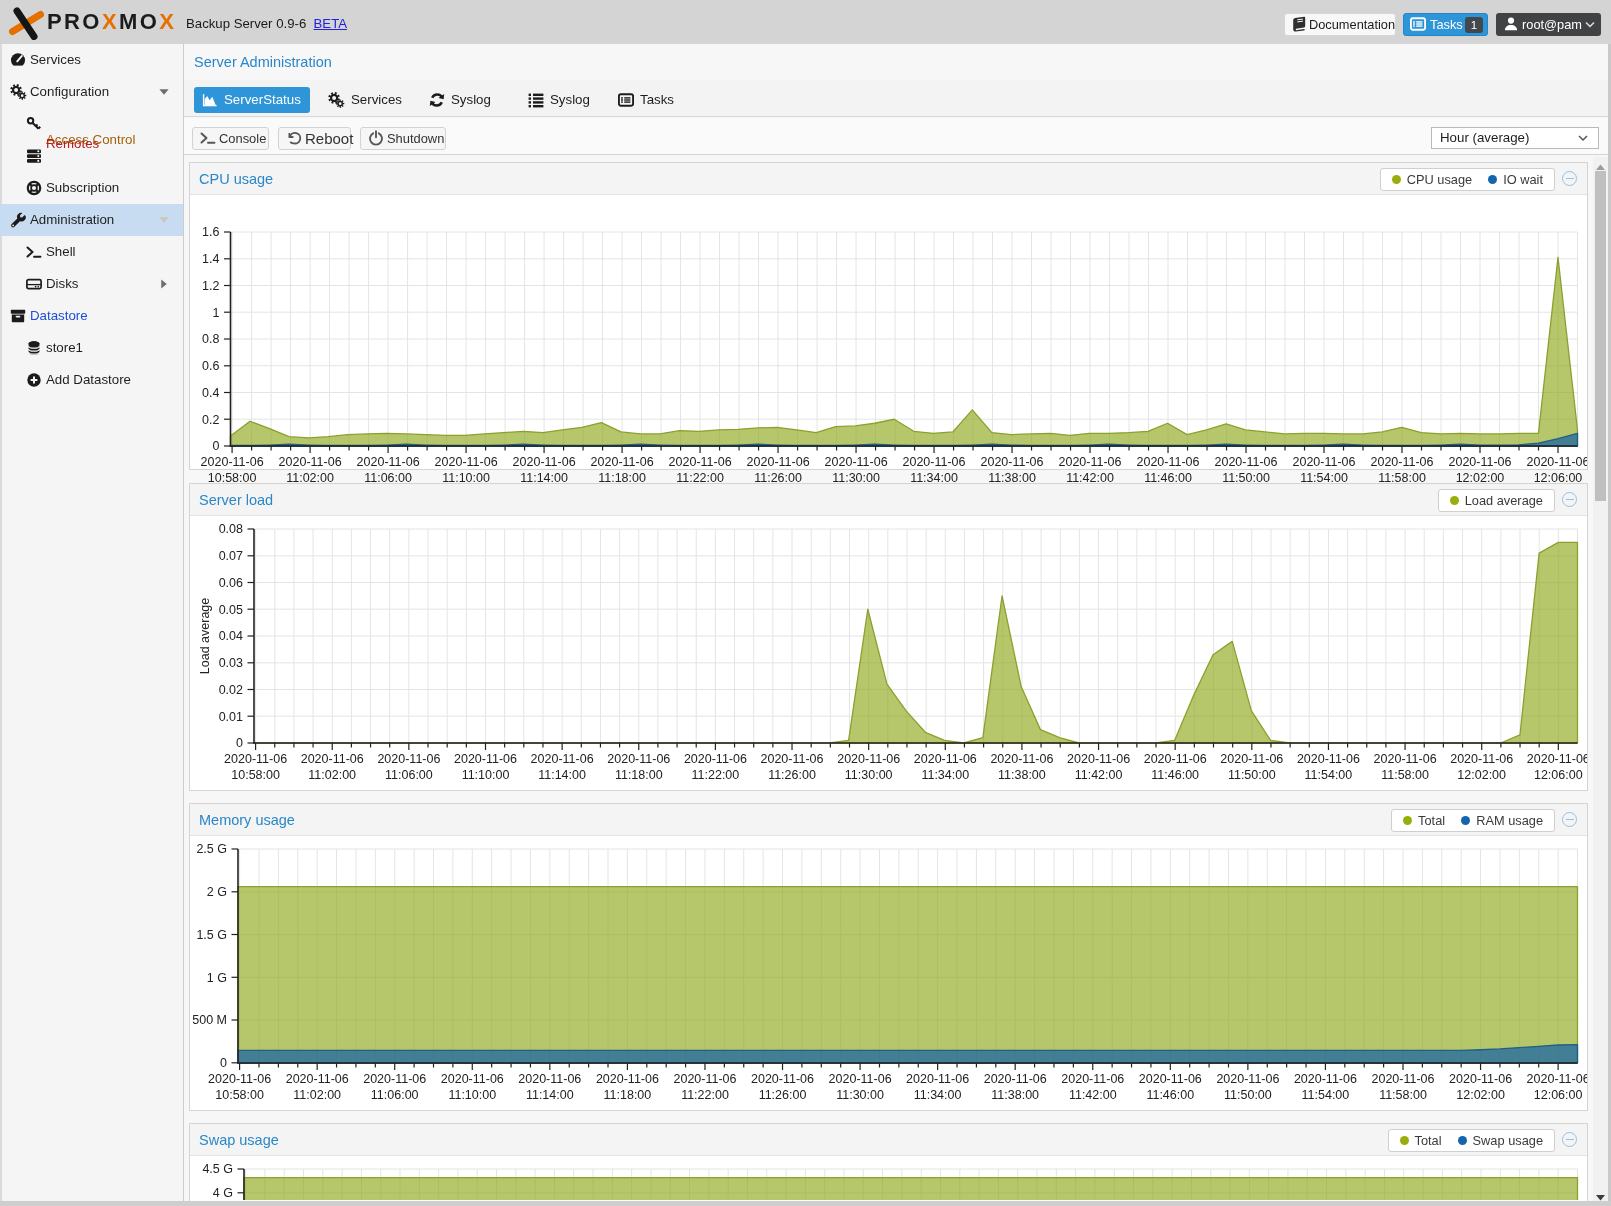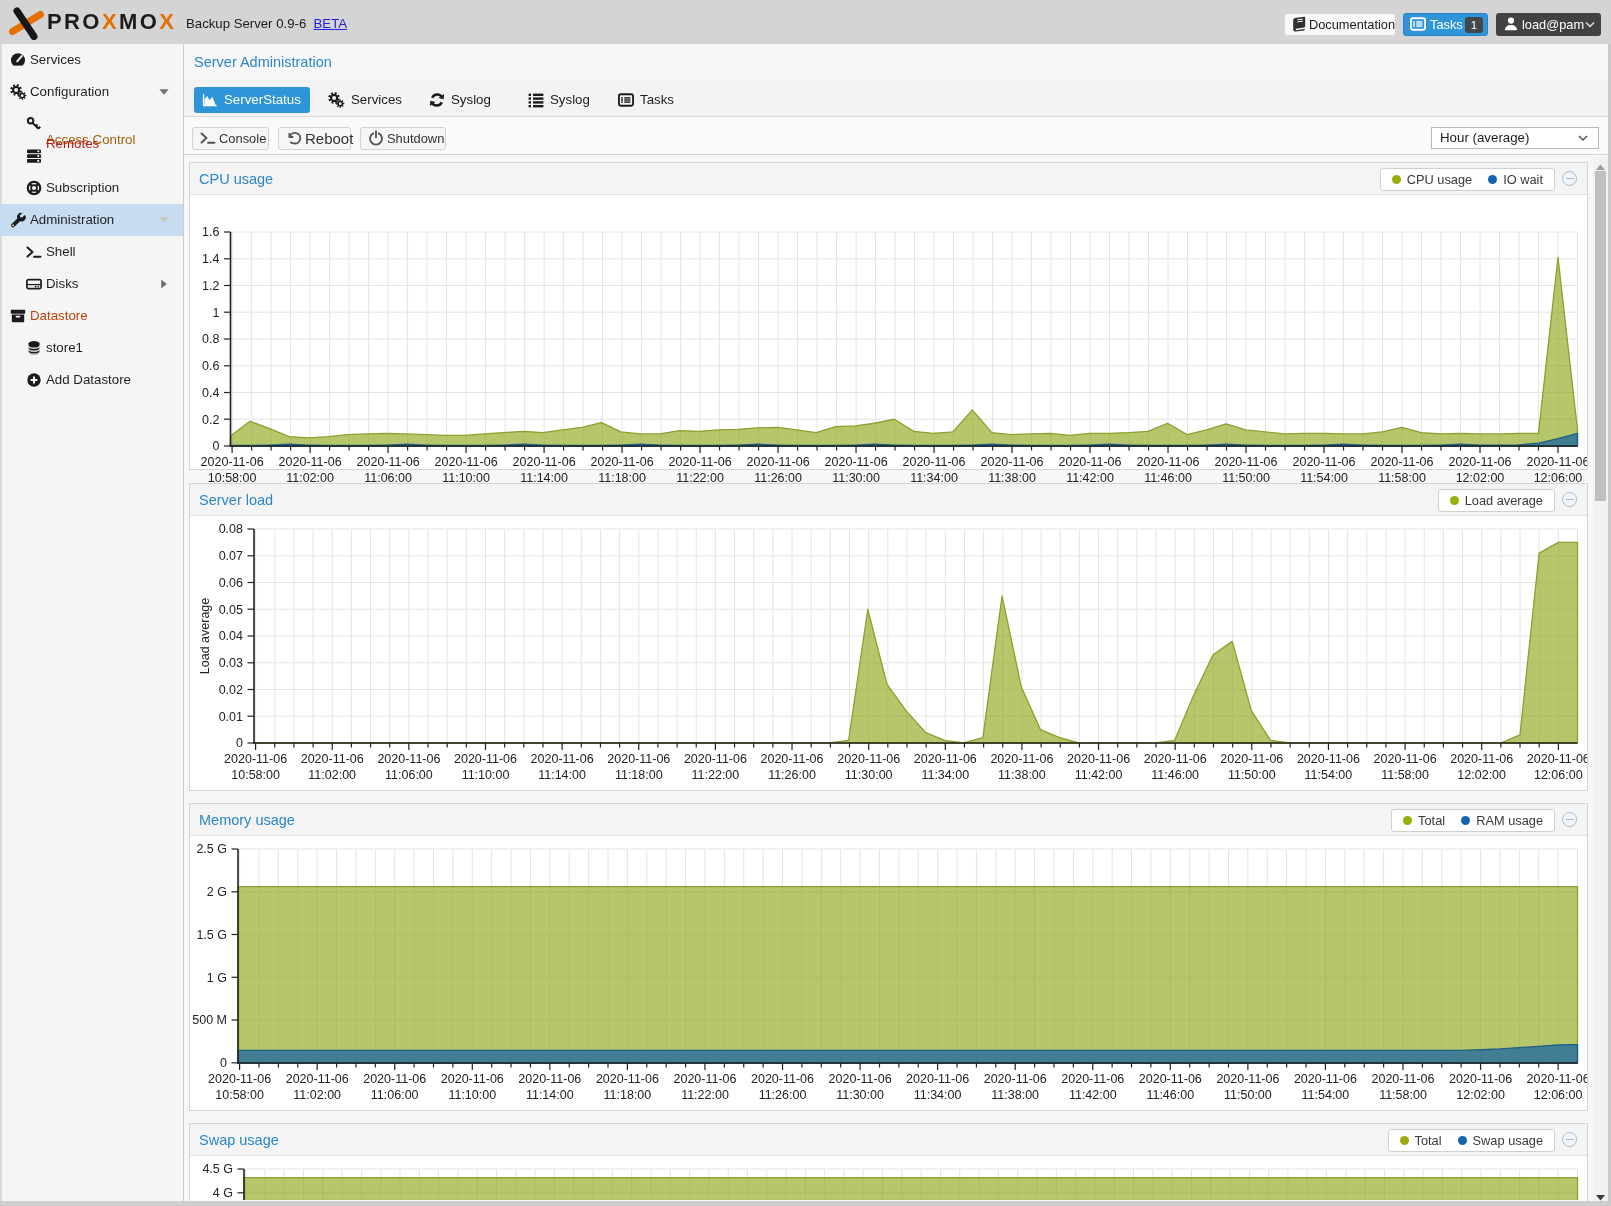--- a/index.html
+++ b/index.html
@@ -26,21 +26,21 @@
       <line x1="6.2" y1="8.0" x2="12.4" y2="8.0" stroke="#ffffff" stroke-width="1.4"></line>
       <line x1="6.2" y1="10.1" x2="12.4" y2="10.1" stroke="#ffffff" stroke-width="1.4"></line>
     </svg></div>
 <div class="abs" style="left:1430px;top:13px;height:23px;line-height:23px;font-size:12.8px;color:#fff;">Tasks</div>
 <div class="abs" style="left:1465px;top:16.5px;width:18px;height:16.5px;background:#45484b;border-radius:3px;color:#fff;font-size:11.5px;text-align:center;line-height:16.5px;">1</div>
 <div class="abs" style="left:1496px;top:13px;width:105px;height:23px;background:#404244;border-radius:3px;"></div>
 <div class="abs" style="left:1503px;top:16px;width:16px;height:16px;"><svg width="16" height="16" viewBox="0 0 16 16" style="">
       <circle cx="8" cy="4.6" r="3.1" fill="#ffffff"></circle>
       <path d="M1.9 14.3 C1.9 10.8 4.4 8.9 8 8.9 C11.6 8.9 14.1 10.8 14.1 14.3 Z" fill="#ffffff"></path>
     </svg></div>
-<div class="abs" style="left:1522px;top:13px;height:23px;line-height:23px;font-size:12.8px;color:#fff;">load@pam</div>
+<div class="abs" style="left:1522px;top:13px;height:23px;line-height:23px;font-size:12.8px;color:#fff;">root@pam</div>
 <div class="abs" style="left:1584px;top:13px;height:23px;line-height:23px;"><svg width="12" height="23" viewBox="0 0 12 23" style="">
       <path d="M2 9.5 L6 13.5 L10 9.5" fill="none" stroke="#e0e0e0" stroke-width="1.5"></path>
     </svg></div>
 <div class="abs" style="left:0px;top:44px;width:183px;height:1157px;background:#f5f5f5;"></div>
 <div class="abs" style="left:0px;top:44px;width:2px;height:1157px;background:#dadada;"></div>
 <div class="abs" style="left:183px;top:44px;width:1px;height:1157px;background:#cccccc;"></div>
 <div class="abs" style="left:0px;top:204px;width:183px;height:32px;background:#c7dcf1;"></div>
 <div class="abs" style="left:10px;top:52px;width:16px;height:16px;"><svg width="16" height="16" viewBox="0 0 16 16" style="">
       <circle cx="8" cy="8.2" r="7" fill="#1b1b1b"></circle>
       <rect x="0" y="13.6" width="16" height="2.4" fill="#f5f5f5"></rect>
@@ -101,21 +101,21 @@
     </svg></div>
 <div class="abs" style="left:46px;top:268px;height:32px;line-height:32px;font-size:13.3px;color:#1f1f1f;">Disks</div>
 <div class="abs" style="left:157px;top:277px;width:14px;height:14px;"><svg width="14" height="14" viewBox="0 0 14 14" style="">
       <polygon points="4.24,2.4000000000000004 4.24,11.6 9.76,7" fill="#6e6e6e"></polygon>
     </svg></div>
 <div class="abs" style="left:10px;top:308px;width:16px;height:16px;"><svg width="16" height="16" viewBox="0 0 16 16" style="">
       <rect x="0.8" y="1.8" width="14.4" height="4" rx="0.7" fill="#1b1b1b"></rect>
       <path d="M1.8 6.6 H14.2 V13.3 A0.9 0.9 0 0 1 13.3 14.2 H2.7 A0.9 0.9 0 0 1 1.8 13.3 Z" fill="#1b1b1b"></path>
       <rect x="5.7" y="7.8" width="4.6" height="1.7" rx="0.8" fill="#f5f5f5"></rect>
     </svg></div>
-<div class="abs" style="left:30px;top:300px;height:32px;line-height:32px;font-size:13.3px;color:#c2410c;">Datastore</div>
+<div class="abs" style="left:30px;top:300px;height:32px;line-height:32px;font-size:13.3px;color:#1d4ed8;">Datastore</div>
 <div class="abs" style="left:26px;top:340px;width:16px;height:16px;"><svg width="16" height="16" viewBox="0 0 16 16" style="">
       <path d="M2.6 3.6 C2.6 2.2 5 1.2 8 1.2 C11 1.2 13.4 2.2 13.4 3.6 V12.6 C13.4 14 11 15 8 15 C5 15 2.6 14 2.6 12.6 Z" fill="#1b1b1b"></path>
       <path d="M2.6 5.9 C2.6 7.2 4.9 8.100000000000001 8 8.100000000000001 C11.1 8.100000000000001 13.4 7.2 13.4 5.9" fill="none" stroke="#f5f5f5" stroke-width="1.2"></path>
       <path d="M2.6 8.9 C2.6 10.200000000000001 4.9 11.100000000000001 8 11.100000000000001 C11.1 11.100000000000001 13.4 10.200000000000001 13.4 8.9" fill="none" stroke="#f5f5f5" stroke-width="1.2"></path>
       <path d="M2.6 11.9 C2.6 13.200000000000001 4.9 14.100000000000001 8 14.100000000000001 C11.1 14.100000000000001 13.4 13.200000000000001 13.4 11.9" fill="none" stroke="#f5f5f5" stroke-width="1.2"></path>
       <ellipse cx="8" cy="3.6" rx="5.4" ry="2.3" fill="#1b1b1b"></ellipse>
     </svg></div>
 <div class="abs" style="left:46px;top:332px;height:32px;line-height:32px;font-size:13.3px;color:#1f1f1f;">store1</div>
 <div class="abs" style="left:26px;top:372px;width:16px;height:16px;"><svg width="16" height="16" viewBox="0 0 16 16" style="">
       <circle cx="8" cy="8" r="6.7" fill="#1b1b1b"></circle>

